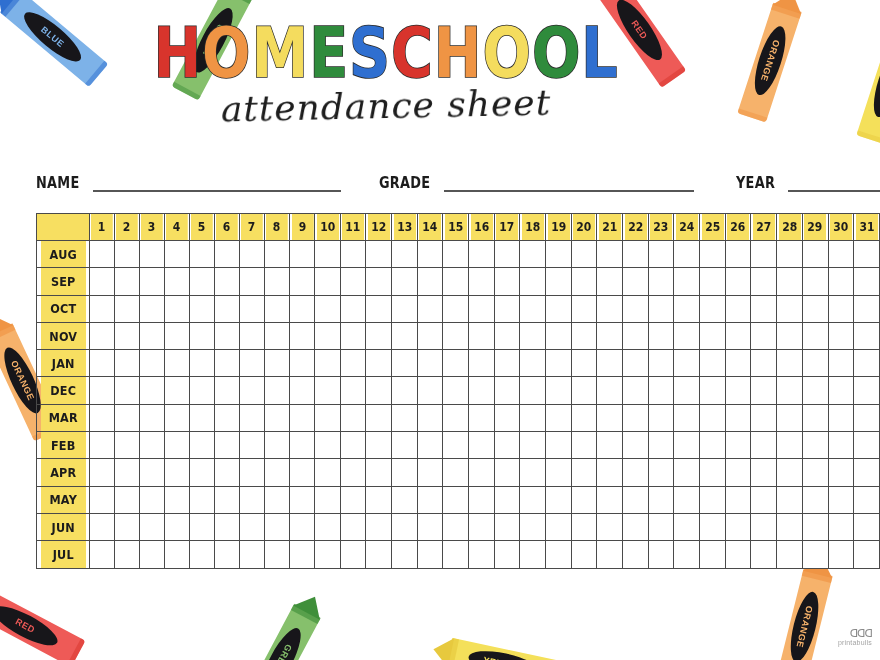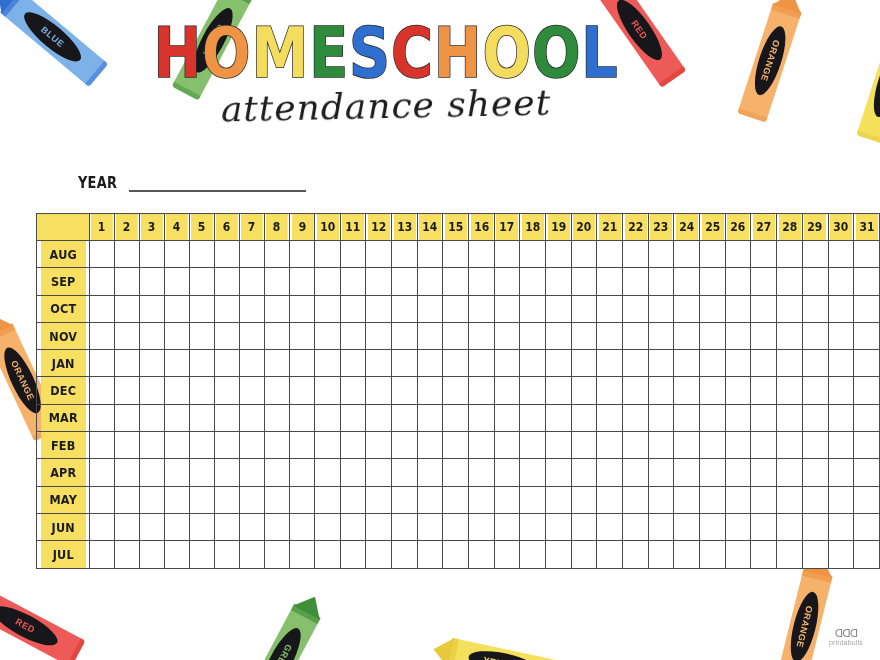--- a/index.html
+++ b/index.html
@@ -220,21 +220,21 @@
     white-space: nowrap;
     transform: scaleX(0.88);
   }
 
   
   #watermark {
     position: absolute;
     left: 820px;
     top: 628px;
     width: 52px;
-    text-align: center;
+    text-align: right;
     opacity: 0.55;
   }
   #watermark .bulls {
     font-size: 11px;
     line-height: 10px;
     color: #2a2a2a;
     letter-spacing: -1px;
   }
   #watermark .wm-text {
     font-family: "Liberation Sans", sans-serif;
@@ -339,20 +339,28 @@
         </div>
       </div>
     </div>
 
   <div id="title-block">
     <div id="main-title"><span class="ltr" style="color: rgb(216, 52, 44);">H</span><span class="ltr" style="color: rgb(239, 148, 68);">O</span><span class="ltr" style="color: rgb(244, 220, 94);">M</span><span class="ltr" style="color: rgb(47, 139, 60);">E</span><span class="ltr" style="color: rgb(47, 111, 208);">S</span><span class="ltr" style="color: rgb(216, 52, 44);">C</span><span class="ltr" style="color: rgb(239, 148, 68);">H</span><span class="ltr" style="color: rgb(244, 220, 94);">O</span><span class="ltr" style="color: rgb(47, 139, 60);">O</span><span class="ltr" style="color: rgb(47, 111, 208);">L</span></div>
     <div id="subtitle">attendance sheet</div>
   </div>
 
   <div id="fields-row">
+    <div class="field" id="field-name">
+      <div class="flabel">NAME</div>
+      <div class="fline"></div>
+    </div>
+    <div class="field" id="field-grade">
+      <div class="flabel">GRADE</div>
+      <div class="fline"></div>
+    </div>
     <div class="field" id="field-year">
       <div class="flabel">YEAR</div>
       <div class="fline"></div>
     </div>
   </div>
 
   <table id="attendance-table">
     <thead>
       <tr>
         <th class="corner-cell"></th>

